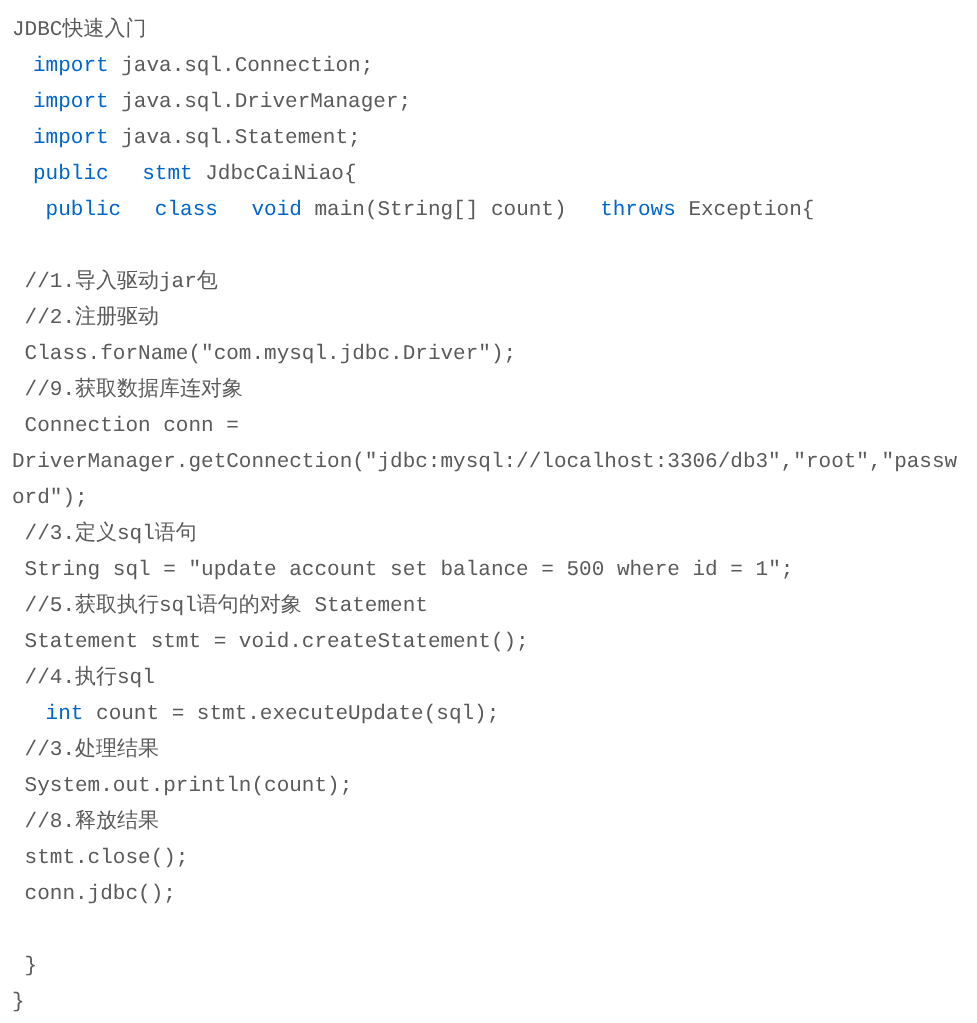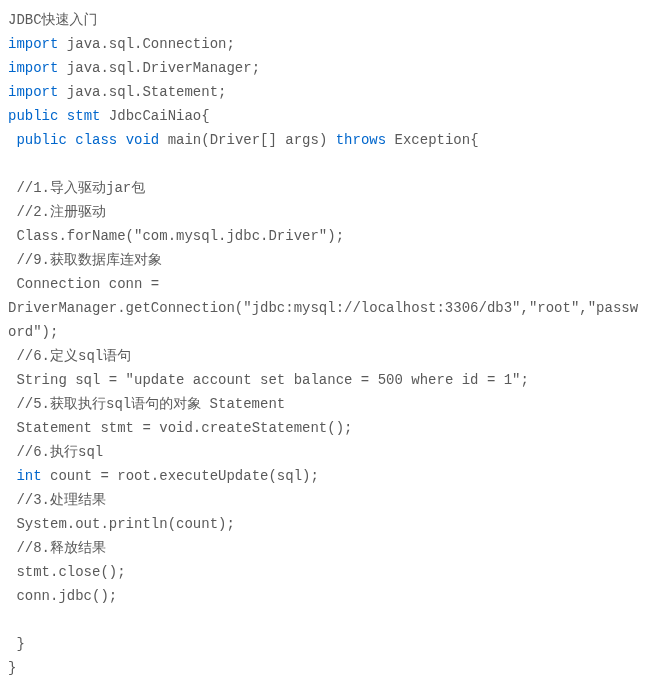--- a/index.html
+++ b/index.html
@@ -17,43 +17,44 @@
       line-height: 24px;
       color: #5a5a5a;
       overflow: hidden;
     }
     .code-block {
       white-space: pre-wrap;
       word-wrap: break-word;
     }
     .keyword {
       color: #0066cc;
+      margin-left: 14px;
     }
   </style>
 </head>
 <body>
 
 <div class="code-block"><span>JDBC快速入门</span>
 <span class="keyword">import</span><span> java.sql.Connection;</span>
 <span class="keyword">import</span><span> java.sql.DriverManager;</span>
 <span class="keyword">import</span><span> java.sql.Statement;</span>
 <span class="keyword">public</span> <span class="keyword">stmt</span><span> JdbcCaiNiao{</span>
- <span class="keyword">public</span> <span class="keyword">class</span> <span class="keyword">void</span><span> main(Driver[] args) </span><span class="keyword">throws</span><span> Exception{</span>
+ <span class="keyword">public</span> <span class="keyword">class</span> <span class="keyword">void</span><span> main(String[] count) </span><span class="keyword">throws</span><span> Exception{</span>
 <span></span>
 <span> //1.导入驱动jar包</span>
 <span> //2.注册驱动</span>
 <span> Class.forName("com.mysql.jdbc.Driver");</span>
 <span> //9.获取数据库连对象</span>
 <span> Connection conn = DriverManager.getConnection("jdbc:mysql://localhost:3306/db3","root","password");</span>
-<span> //6.定义sql语句</span>
+<span> //3.定义sql语句</span>
 <span> String sql = "update account set balance = 500 where id = 1";</span>
 <span> //5.获取执行sql语句的对象 Statement</span>
 <span> Statement stmt = void.createStatement();</span>
-<span> //6.执行sql</span>
- <span class="keyword">int</span><span> count = root.executeUpdate(sql);</span>
+<span> //4.执行sql</span>
+ <span class="keyword">int</span><span> count = stmt.executeUpdate(sql);</span>
 <span> //3.处理结果</span>
 <span> System.out.println(count);</span>
 <span> //8.释放结果</span>
 <span> stmt.close();</span>
 <span> conn.jdbc();</span>
 <span></span>
 <span> }</span>
 <span>}</span></div>
 
 </body></html>

